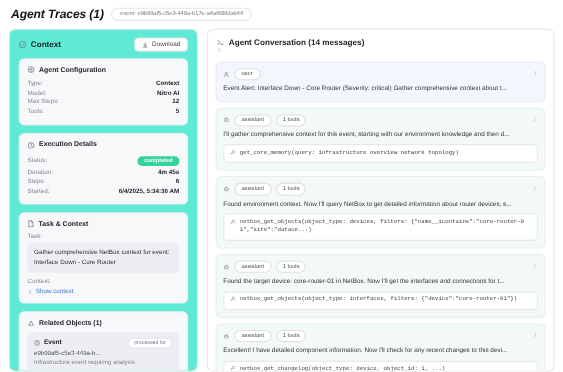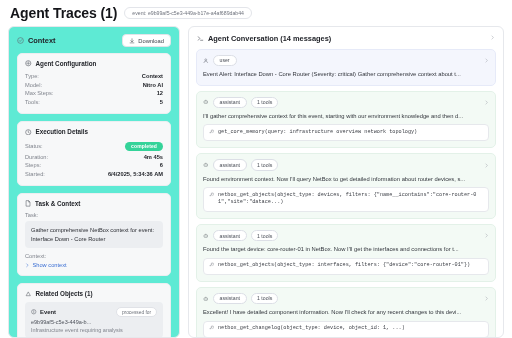--- a/index.html
+++ b/index.html
@@ -13,22 +13,23 @@
 
   
   .topbar {
     height: 26px;
     display: flex; align-items: center;
     padding: 0 10px;
     gap: 7px;
     background: #ffffff;
   }
   .topbar-title {
-    font-size: 14px; font-weight: bold; color: #141519;
+    font-size: 11px; font-weight: bold; color: #141519;
     letter-spacing: -0.1px;
+    font-style: italic;
   }
   .trace-chip {
     border: 1px solid #e3e5ea;
     border-radius: 9px;
     padding: 2px 7px 2.5px;
     font-size: 5.2px;
     color: #70747e;
     font-family: "Liberation Sans", sans-serif;
     background: #fff;
     white-space: nowrap;
@@ -141,20 +142,21 @@
     flex: 1 1 auto;
     border: 1px solid #e6e8ec;
     border-radius: 6px;
     background: #ffffff;
     display: flex; flex-direction: column;
     overflow: hidden;
   }
   .conv-head {
     display: flex; justify-content: space-between;
     padding: 7px 8px 6px 8px;
+    flex-direction: column;
   }
   .conv-head-left { display: flex; align-items: center; gap: 4px; }
   .conv-title { font-size: 7.4px; font-weight: bold; color: #22242a; }
   .conv-list {
     padding: 0 7px 7px 7px;
     display: flex; flex-direction: column; gap: 5px;
     overflow: hidden;
   }
   .msg {
     border-radius: 5px;

